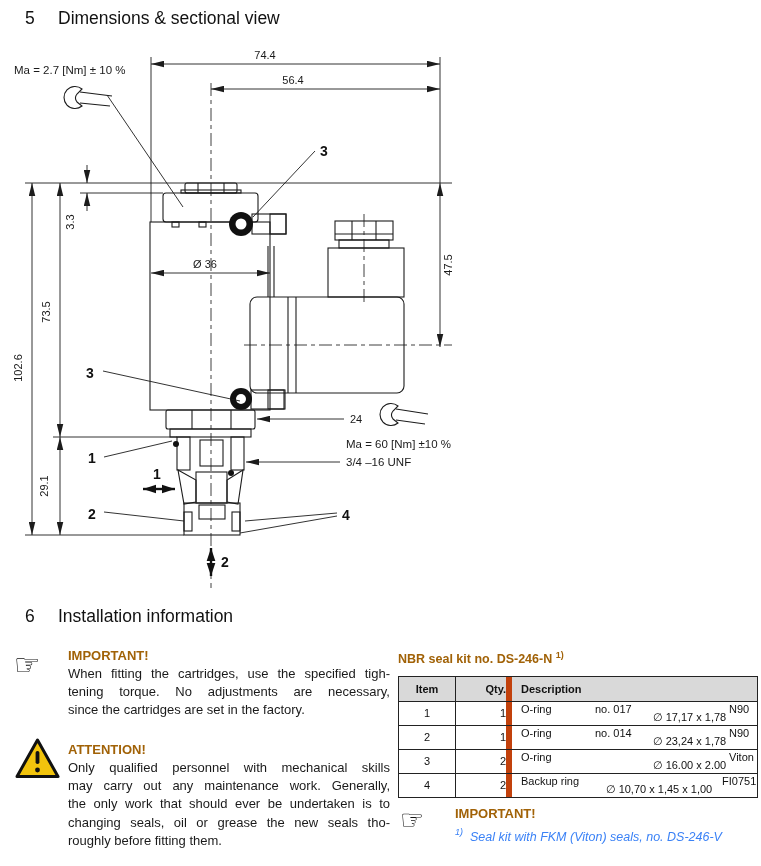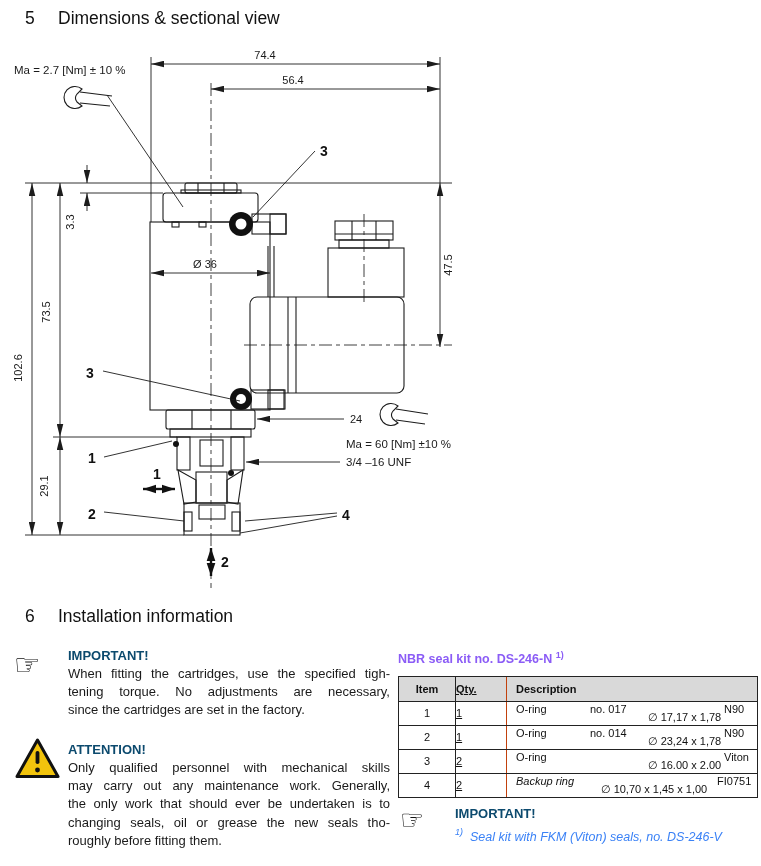--- a/index.html
+++ b/index.html
@@ -9,38 +9,38 @@
   .sec-head .num{position:absolute;left:0;top:0;}
   .sec-head .ttl{position:absolute;left:33px;top:0;}
   svg text{font-family:"Liberation Sans",sans-serif;fill:#1a1a1a;}
   .dim{font-size:11px;}
   .anno{font-size:11.5px;}
   .callout{font-size:14px;font-weight:bold;fill:#111;}
   .ln{stroke:#1c1c1c;stroke-width:1.1;fill:none;}
   .lnthin{stroke:#1c1c1c;stroke-width:0.9;fill:none;}
   .cl{stroke:#2a2a2a;stroke-width:0.9;fill:none;stroke-dasharray:13 4 4 4;}
   .note{position:absolute;}
-  .note-title{font-size:13px;font-weight:bold;color:#0c4a6e;}
+  .note-title{font-size:13px;font-weight:bold;color:#a16207;}
   .note-body{font-size:13px;line-height:18.2px;width:322px;margin-top:2px;}
   .jl{text-align:justify;text-align-last:justify;}
   .jl.last{text-align-last:left;}
   .hand-icon{font-family:"DejaVu Sans",sans-serif;font-size:30px;color:#111;line-height:1;}
-  .tbl-title{position:absolute;left:398px;top:650px;font-size:12.5px;font-weight:bold;color:#8b5cf6;}
+  .tbl-title{position:absolute;left:398px;top:650px;font-size:12.5px;font-weight:bold;color:#a16207;}
   .tbl-title sup{font-size:9px;}
   .sktable{position:absolute;left:398px;top:676px;width:358px;border:1.2px solid #222;
            font-size:11px;color:#111;}
   .skrow{display:flex;height:23px;align-items:center;border-top:1px solid #222;}
   .skrow.head{height:24px;background:#d9d9d9;border-top:none;font-weight:bold;}
   .c-item{width:56px;text-align:center;align-self:stretch;line-height:23px;border-right:1px solid #222;flex:none;}
   .skrow.head .c-item{line-height:24px;}
-  .c-qty{width:50px;text-align:left;align-self:stretch;line-height:23px;border-right:1px solid #c2410c;flex:none;text-decoration:underline;}
+  .c-qty{width:50px;text-align:right;align-self:stretch;line-height:23px;border-right:6px solid #c2410c;flex:none;}
   .skrow.head .c-qty{line-height:24px;}
   .c-desc{padding-left:9px;display:flex;flex:1;white-space:nowrap;}
   .d-name{width:56px;flex:none;}
-  .d-name.wide{width:85px;flex:none;font-style:italic;}
+  .d-name.wide{width:85px;flex:none;}
   .d-note{width:58px;flex:none;margin-left:18px;}
   .d-size{width:76px;flex:none;margin-top:8px;}
   .d-size.wide{width:116px;flex:none;}
   .d-mat{flex:none;}
   .fn-row{position:absolute;font-size:12.5px;color:#3b82f6;font-style:italic;}
   .fn-row sup{font-size:9px;vertical-align:6px;}
   .warn-tri{display:block;}
 </style>
 </head>
 <body>

